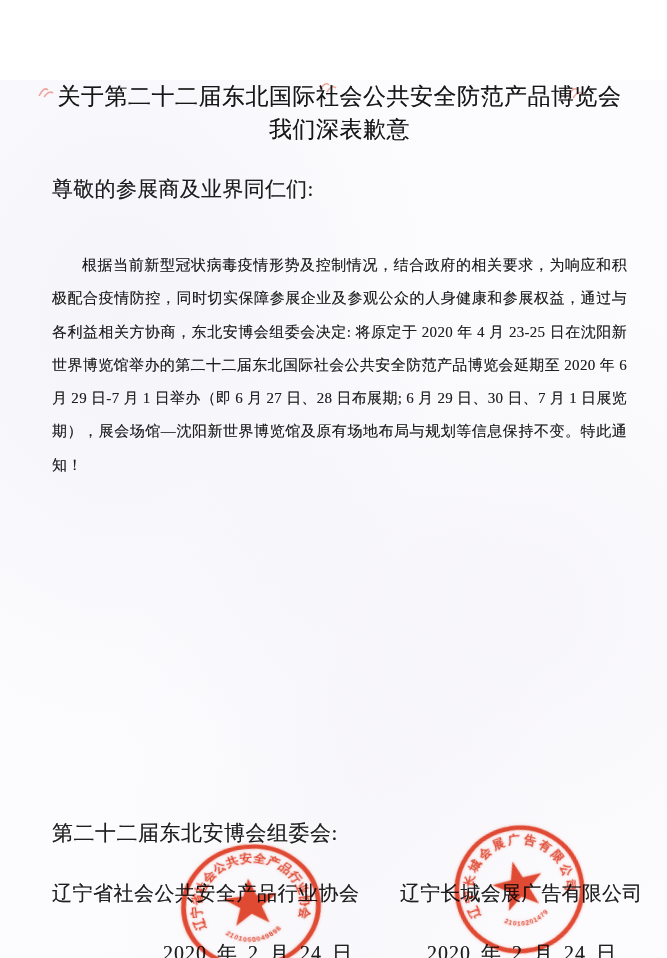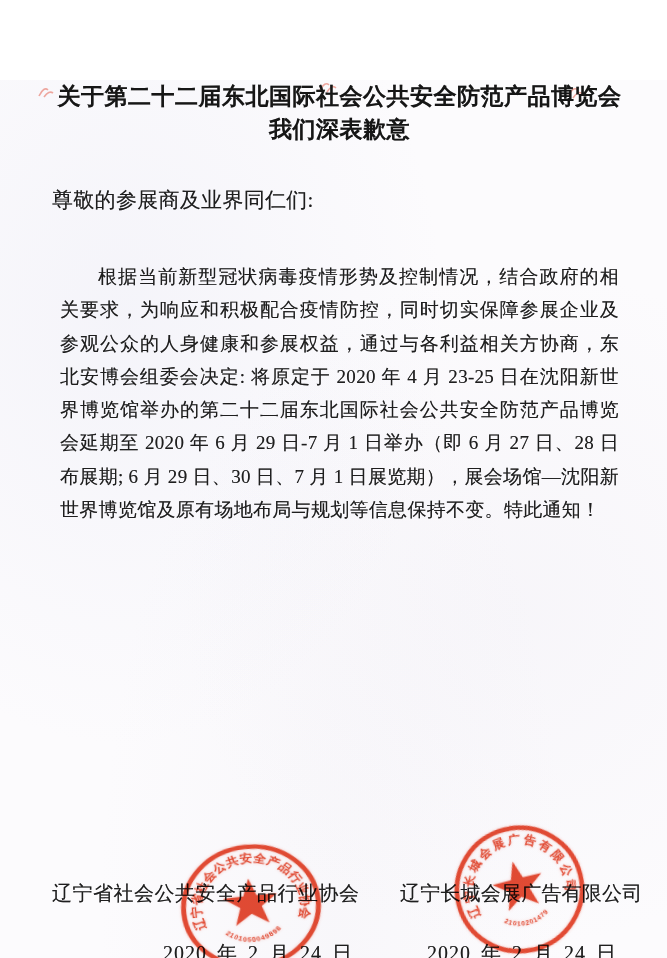--- a/index.html
+++ b/index.html
@@ -19,39 +19,39 @@
       #fcfbfd;
   }
   .content {
     position: relative;
     padding: 0 40px 0 52px;
   }
   .doc-title {
     margin-top: 80px;
     text-align: center;
     font-family: "Liberation Sans", "DejaVu Sans", sans-serif;
-    font-weight: bold;
+    font-weight: normal;
     font-size: 23px;
     line-height: 33px;
     color: #161616;
     letter-spacing: 0.5px;
   }
   .salutation {
-    margin-top: 38px;
+    margin-top: 27px;
     font-size: 21px;
     line-height: 33px;
     letter-spacing: 0.3px;
   }
   .para {
-    font-size: 19px;
+    font-size: 15px;
     line-height: 33.3px;
     letter-spacing: 0.3px;
     text-align: justify;
     text-indent: 2em;
-    margin: 8px;
+    margin: 0;
   }
   .para.first { margin-top: 43px; }
   .doc-text { text-shadow: 0 0 0.5px rgba(45,45,45,.55); }
   .abs { position: absolute; white-space: nowrap; }
   .committee { left: 52px; top: 737px; font-size: 21px; line-height: 33px; letter-spacing: 0.5px; }
   .org-left  { left: 52px;  top: 800px; font-size: 20px; line-height: 26px; letter-spacing: 0.5px; }
   .org-right { left: 400px; top: 800px; font-size: 20px; line-height: 26px; letter-spacing: 0.2px; }
   .date-left  { left: 163px; top: 860px; font-size: 20px; line-height: 26px; word-spacing: 4px; letter-spacing: 1px; }
   .date-right { left: 427px; top: 860px; font-size: 20px; line-height: 26px; word-spacing: 4px; letter-spacing: 1px; }
   .seal {
@@ -91,20 +91,21 @@
     <div class="doc-title">
       <div>关于第二十二届东北国际社会公共安全防范产品博览会</div>
       <div>我们深表歉意</div>
     </div>
 
     <div class="salutation">尊敬的参展商及业界同仁们:</div>
 
     <p class="para first">根据当前新型冠状病毒疫情形势及控制情况，结合政府的相关要求，为响应和积极配合疫情防控，同时切实保障参展企业及参观公众的人身健康和参展权益，通过与各利益相关方协商，东北安博会组委会决定: 将原定于 2020 年 4 月 23-25 日在沈阳新世界博览馆举办的第二十二届东北国际社会公共安全防范产品博览会延期至 2020 年 6 月 29 日-7 月 1 日举办（即 6 月 27 日、28 日布展期; 6 月 29 日、30 日、7 月 1 日展览期），展会场馆—沈阳新世界博览馆及原有场地布局与规划等信息保持不变。特此通知！</p>
   </div>
 
+  <div class="abs committee doc-text">第二十二届东北安博会组委会:</div>
 
   <div class="abs org-left doc-text">辽宁省社会公共安全产品行业协会</div>
   <div class="abs org-right doc-text">辽宁长城会展广告有限公司</div>
 
   <div class="abs date-left doc-text">2020 年 2 月 24 日</div>
   <div class="abs date-right doc-text">2020 年 2 月 24 日</div>
 
   <svg class="seal seal-left" viewBox="0 0 200 200" preserveAspectRatio="none">
     <circle cx="100" cy="100" r="90" fill="none" stroke="#e23317" stroke-width="6.5"></circle>
     <polygon fill="#e23317" points="100,58 91.2,83.9 63.9,84.3 85.7,100.6 77.7,126.7 100,111 122.3,126.7 114.3,100.6 136.1,84.3 108.8,83.9"></polygon>

